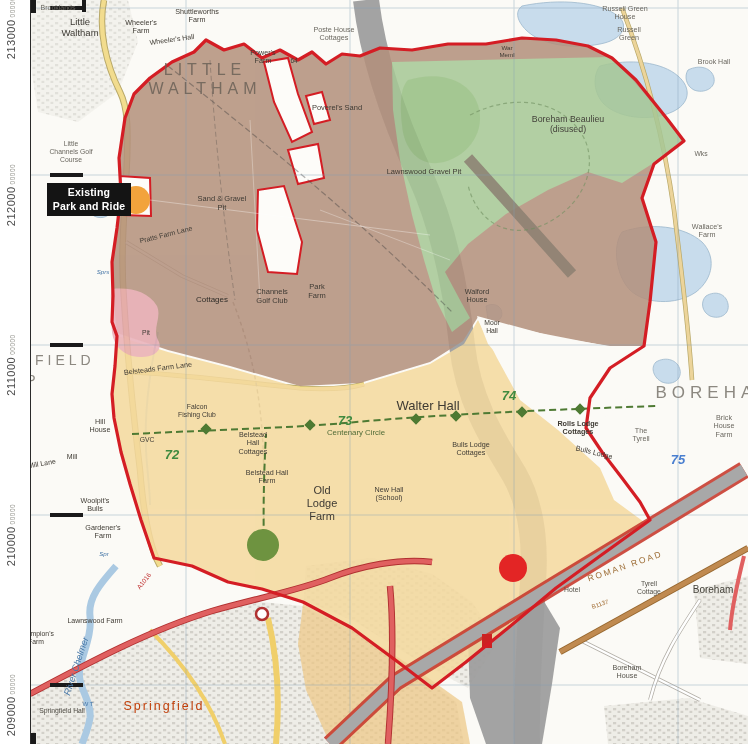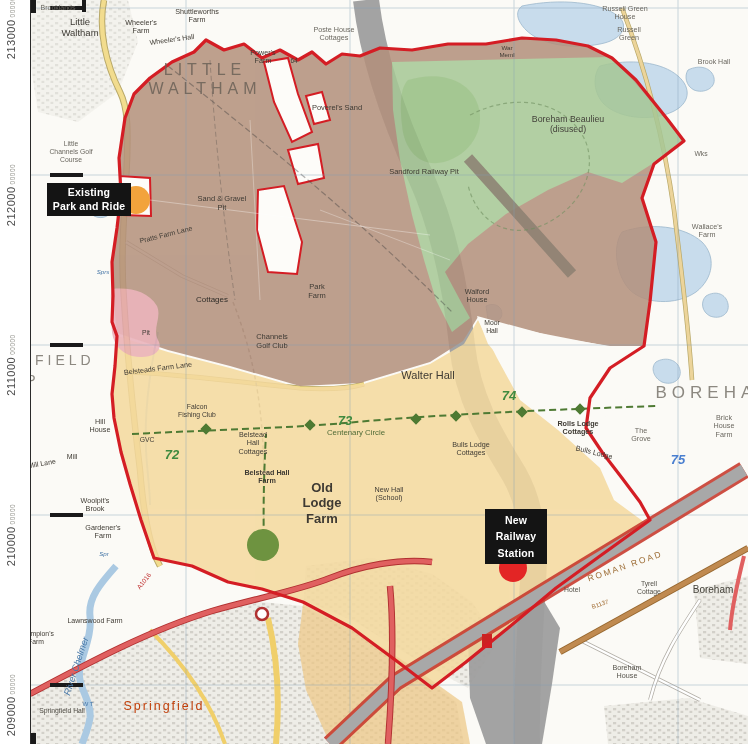--- a/index.html
+++ b/index.html
@@ -194,72 +194,72 @@
       <div class="mlabel" style="left: 714px; top: 62px; font-size: 7px; color: rgb(106, 103, 95); transform: translate(-50%, -50%);">Brook Hall</div>
       <div class="mlabel" style="left: 507px; top: 51px; font-size: 6.2px; transform: translate(-50%, -50%);">War
 Meml</div>
       <div class="mlabel" style="left: 568px; top: 124px; font-size: 8.8px; color: rgb(68, 66, 58); transform: translate(-50%, -50%);">Boreham Beaulieu
 (disused)</div>
       <div class="mlabel" style="left: 701px; top: 154px; font-size: 6.8px; color: rgb(106, 103, 95); transform: translate(-50%, -50%);">Wks</div>
       <div class="mlabel" style="left: 707px; top: 231px; font-size: 7.2px; color: rgb(106, 103, 95); transform: translate(-50%, -50%);">Wallace's
 Farm</div>
       <div class="mlabel" style="left: 222px; top: 204px; font-size: 7.5px; transform: translate(-50%, -50%);">Sand &amp; Gravel
 Pit</div>
-      <div class="mlabel" style="left: 424px; top: 172px; font-size: 7.5px; transform: translate(-50%, -50%);">Sandford Railway Pit</div>
+      <div class="mlabel" style="left: 424px; top: 172px; font-size: 7.5px; transform: translate(-50%, -50%);">Lawnswood Gravel Pit</div>
       <div class="mlabel" style="left: 166px; top: 235px; font-size: 7px; transform: translate(-50%, -50%) rotate(-14deg);">Pratts Farm Lane</div>
       <div class="mlabel" style="left: 71px; top: 152px; font-size: 6.8px; color: rgb(106, 103, 95); transform: translate(-50%, -50%);">Little
 Channels Golf
 Course</div>
       <div class="mlabel" style="left: 212px; top: 300px; font-size: 8px; color: rgb(47, 44, 39); transform: translate(-50%, -50%);">Cottages</div>
-      <div class="mlabel" style="left: 272px; top: 297px; font-size: 7.5px; transform: translate(-50%, -50%); margin-top: 45px;">Channels
+      <div class="mlabel" style="left: 272px; top: 297px; font-size: 7.5px; transform: translate(-50%, -50%);">Channels
 Golf Club</div>
       <div class="mlabel" style="left: 317px; top: 292px; font-size: 7.5px; transform: translate(-50%, -50%);">Park
 Farm</div>
       <div class="mlabel" style="left: 477px; top: 296px; font-size: 7.2px; transform: translate(-50%, -50%);">Walford
 House</div>
       <div class="mlabel" style="left: 492px; top: 327px; font-size: 6.8px; transform: translate(-50%, -50%);">Moor
 Hall</div>
       <div class="mlabel" style="left: 146px; top: 333px; font-size: 6.8px; transform: translate(-50%, -50%);">Pit</div>
       <div class="mlabel" style="left: 158px; top: 369px; font-size: 7.2px; transform: translate(-50%, -50%) rotate(-7deg);">Belsteads Farm Lane</div>
       <div class="mlabel" style="left: 100px; top: 426px; font-size: 7.2px; transform: translate(-50%, -50%);">Hill
 House</div>
       <div class="mlabel" style="left: 72px; top: 457px; font-size: 7px; transform: translate(-50%, -50%);">Mill</div>
       <div class="mlabel" style="left: 42px; top: 464px; font-size: 7px; transform: translate(-50%, -50%) rotate(-10deg);">Mill Lane</div>
       <div class="mlabel" style="left: 95px; top: 505px; font-size: 7.2px; transform: translate(-50%, -50%);">Woolpit's
-Brook</div>
+Bulls</div>
       <div class="mlabel" style="left: 103px; top: 532px; font-size: 7.2px; transform: translate(-50%, -50%);">Gardener's
 Farm</div>
       <div class="mlabel" style="left: 103px; top: 272px; font-size: 6.2px; color: rgb(72, 120, 168); font-style: italic; transform: translate(-50%, -50%);">Sprs</div>
       <div class="mlabel" style="left: 104px; top: 554px; font-size: 6.2px; color: rgb(72, 120, 168); font-style: italic; transform: translate(-50%, -50%);">Spr</div>
       <div class="mlabel" style="left: 147px; top: 440px; font-size: 6.8px; transform: translate(-50%, -50%);">GVC</div>
       <div class="mlabel" style="left: 172px; top: 455px; font-size: 13px; color: rgb(63, 138, 63); font-style: italic; font-weight: 700; transform: translate(-50%, -50%);">72</div>
       <div class="mlabel" style="left: 345px; top: 421px; font-size: 13px; color: rgb(63, 138, 63); font-style: italic; font-weight: 700; transform: translate(-50%, -50%);">73</div>
       <div class="mlabel" style="left: 509px; top: 396px; font-size: 13px; color: rgb(63, 138, 63); font-style: italic; font-weight: 700; transform: translate(-50%, -50%);">74</div>
       <div class="mlabel" style="left: 678px; top: 460px; font-size: 13px; color: rgb(74, 127, 208); font-style: italic; font-weight: 700; transform: translate(-50%, -50%);">75</div>
       <div class="mlabel" style="left: 197px; top: 411px; font-size: 6.8px; transform: translate(-50%, -50%);">Falcon
 Fishing Club</div>
       <div class="mlabel" style="left: 253px; top: 444px; font-size: 7.2px; transform: translate(-50%, -50%);">Belstead
 Hall
 Cottages</div>
-      <div class="mlabel" style="left: 267px; top: 477px; font-size: 7.2px; transform: translate(-50%, -50%); font-weight: bold;">Belstead Hall
+      <div class="mlabel" style="left: 267px; top: 477px; font-size: 7.2px; transform: translate(-50%, -50%);">Belstead Hall
 Farm</div>
       <div class="mlabel" style="left: 356px; top: 433px; font-size: 7.8px; color: rgb(78, 106, 53); transform: translate(-50%, -50%);">Centenary Circle</div>
-      <div class="mlabel" style="left: 428px; top: 375px; font-size: 11px; transform: translate(-50%, -50%);">Walter Hall</div>
+      <div class="mlabel" style="left: 428px; top: 406px; font-size: 13px; transform: translate(-50%, -50%);">Walter Hall</div>
       <div class="mlabel" style="left: 578px; top: 428px; font-size: 7.2px; transform: translate(-50%, -50%); font-weight: bold;">Rolls Lodge
 Cottages</div>
       <div class="mlabel" style="left: 594px; top: 453px; font-size: 7.2px; transform: translate(-50%, -50%) rotate(14deg);">Bulls Lodge</div>
       <div class="mlabel" style="left: 471px; top: 449px; font-size: 7.2px; transform: translate(-50%, -50%);">Bulls Lodge
 Cottages</div>
       <div class="mlabel" style="left: 389px; top: 494px; font-size: 7.2px; transform: translate(-50%, -50%);">New Hall
 (School)</div>
-      <div class="mlabel" style="left: 322px; top: 503px; font-size: 13px; transform: translate(-50%, -50%); font-weight: bold;">Old
+      <div class="mlabel" style="left: 322px; top: 503px; font-size: 11px; transform: translate(-50%, -50%);">Old
 Lodge
 Farm</div>
       <div class="mlabel" style="left: 641px; top: 435px; font-size: 7.2px; color: rgb(106, 103, 95); transform: translate(-50%, -50%);">The
-Grove</div>
+Tyrell</div>
       <div class="mlabel" style="left: 724px; top: 427px; font-size: 7.2px; color: rgb(106, 103, 95); transform: translate(-50%, -50%);">Brick House
 Farm</div>
       <div class="mlabel" style="left: 716px; top: 393px; font-size: 17px; color: rgb(140, 136, 128); letter-spacing: 5px; transform: translate(-50%, -50%);">BOREHAM</div>
       <div class="mlabel" style="left: 57px; top: 360px; font-size: 14px; color: rgb(140, 136, 128); letter-spacing: 4px; transform: translate(-50%, -50%);">MFIELD</div>
       <div class="mlabel" style="left: 31px; top: 380px; font-size: 14px; color: rgb(140, 136, 128); transform: translate(-50%, -50%);">P</div>
       <div class="mlabel" style="left: 625px; top: 566px; font-size: 8.5px; color: rgb(156, 107, 51); letter-spacing: 2px; transform: translate(-50%, -50%) rotate(-19deg);">ROMAN ROAD</div>
       <div class="mlabel" style="left: 600px; top: 604px; font-size: 6.2px; color: rgb(160, 106, 48); transform: translate(-50%, -50%) rotate(-19deg);">B1137</div>
       <div class="mlabel" style="left: 649px; top: 588px; font-size: 6.8px; color: rgb(85, 82, 74); transform: translate(-50%, -50%);">Tyrell
 Cottage</div>
       <div class="mlabel" style="left: 572px; top: 590px; font-size: 6.8px; color: rgb(85, 82, 74); transform: translate(-50%, -50%);">Hotel</div>
@@ -283,18 +283,15 @@
     <div class="gridlab" style="top: 528px;"><span class="gl-main">210000</span><span class="gl-suffix">00000</span></div>
     <div class="gridlab" style="top: 698px;"><span class="gl-main">209000</span><span class="gl-suffix">00000</span></div>
   </div>
 
   <div id="callouts">
     <div class="dot" style="left: 136px; top: 200px; width: 28px; height: 28px; background: rgb(242, 163, 60);"></div>
     <div class="dot" style="left: 263px; top: 545px; width: 32px; height: 32px; background: rgb(110, 147, 64);"></div>
     <div class="dot" style="left: 513px; top: 568px; width: 28px; height: 28px; background: rgb(227, 37, 37);"></div>
     <div class="callout" style="left: 47px; top: 183px; width: 76px;">Existing
 Park and Ride</div>
-    <div class="callout" style="left: 485px; top: 509px; width: 54px; line-height: 1.55;">New
-Railway
-Station</div>
   </div>
 
 </div>
 
 </body></html>

